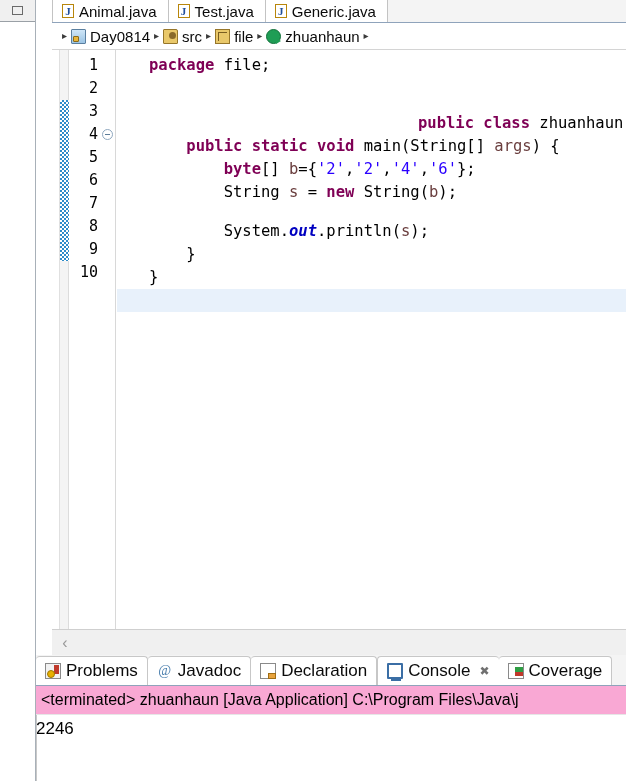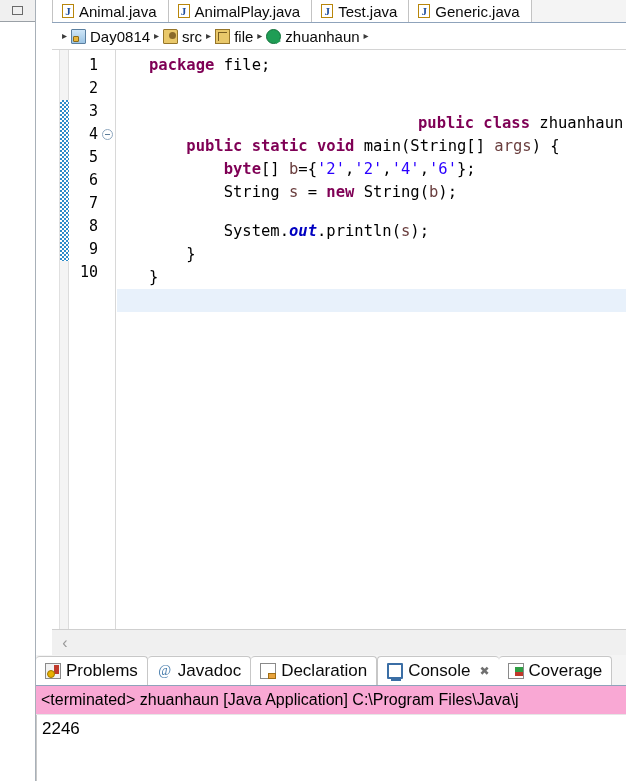--- a/index.html
+++ b/index.html
@@ -436,21 +436,20 @@
     color: #000000;
     white-space: nowrap;
     overflow: hidden;
     border-bottom: 1px solid #e6e6e6;
     background: #f9a8d4;
   }
   #console-output {
     position: relative;
     height: 66px;
     background: #ffffff;
-    padding-left: 6px;
     padding-top: 2px;
     box-sizing: border-box;
   }
   .cout-line {
     font-family: "Liberation Sans", sans-serif;
     font-size: 17px;
     line-height: 24px;
     color: #000000;
     white-space: pre;
   }
@@ -469,24 +468,20 @@
     <div class="restore-glyph"></div>
   </div>
 </div>
 
 <div id="editor-part">
 
   <div id="editor-tabs">
       <div class="etab first">
         <span class="jfile-icon"></span>
         <span>Animal.java</span>
-      </div>
-      <div class="etab">
-        <span class="jfile-icon"></span>
-        <span>AnimalPlay.java</span>
       </div>
       <div class="etab">
         <span class="jfile-icon"></span>
         <span>Test.java</span>
       </div>
       <div class="etab">
         <span class="jfile-icon"></span>
         <span>Generic.java</span>
       </div>
     </div>

